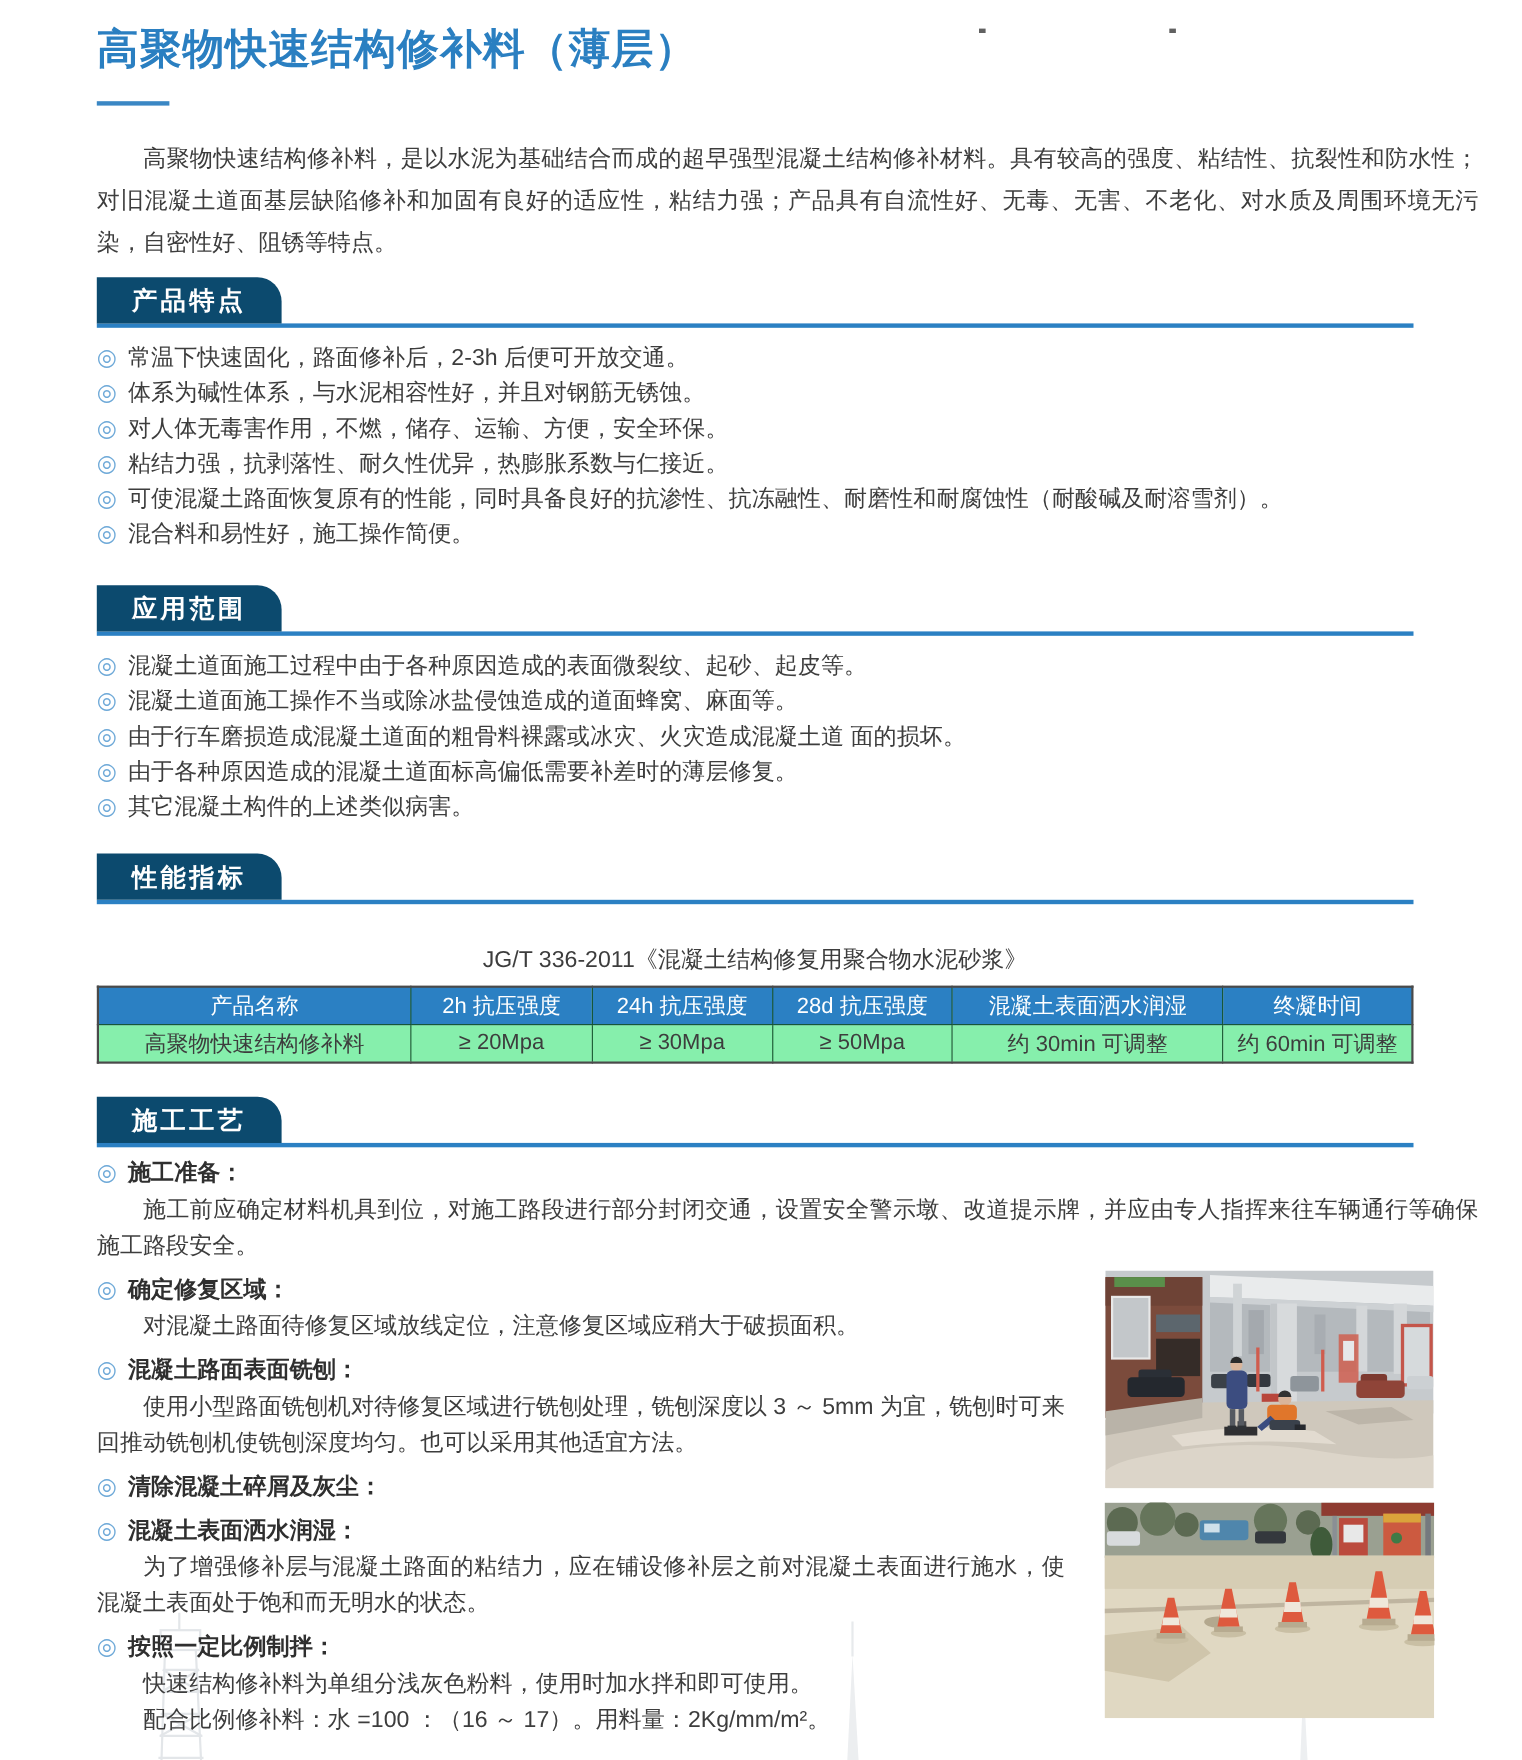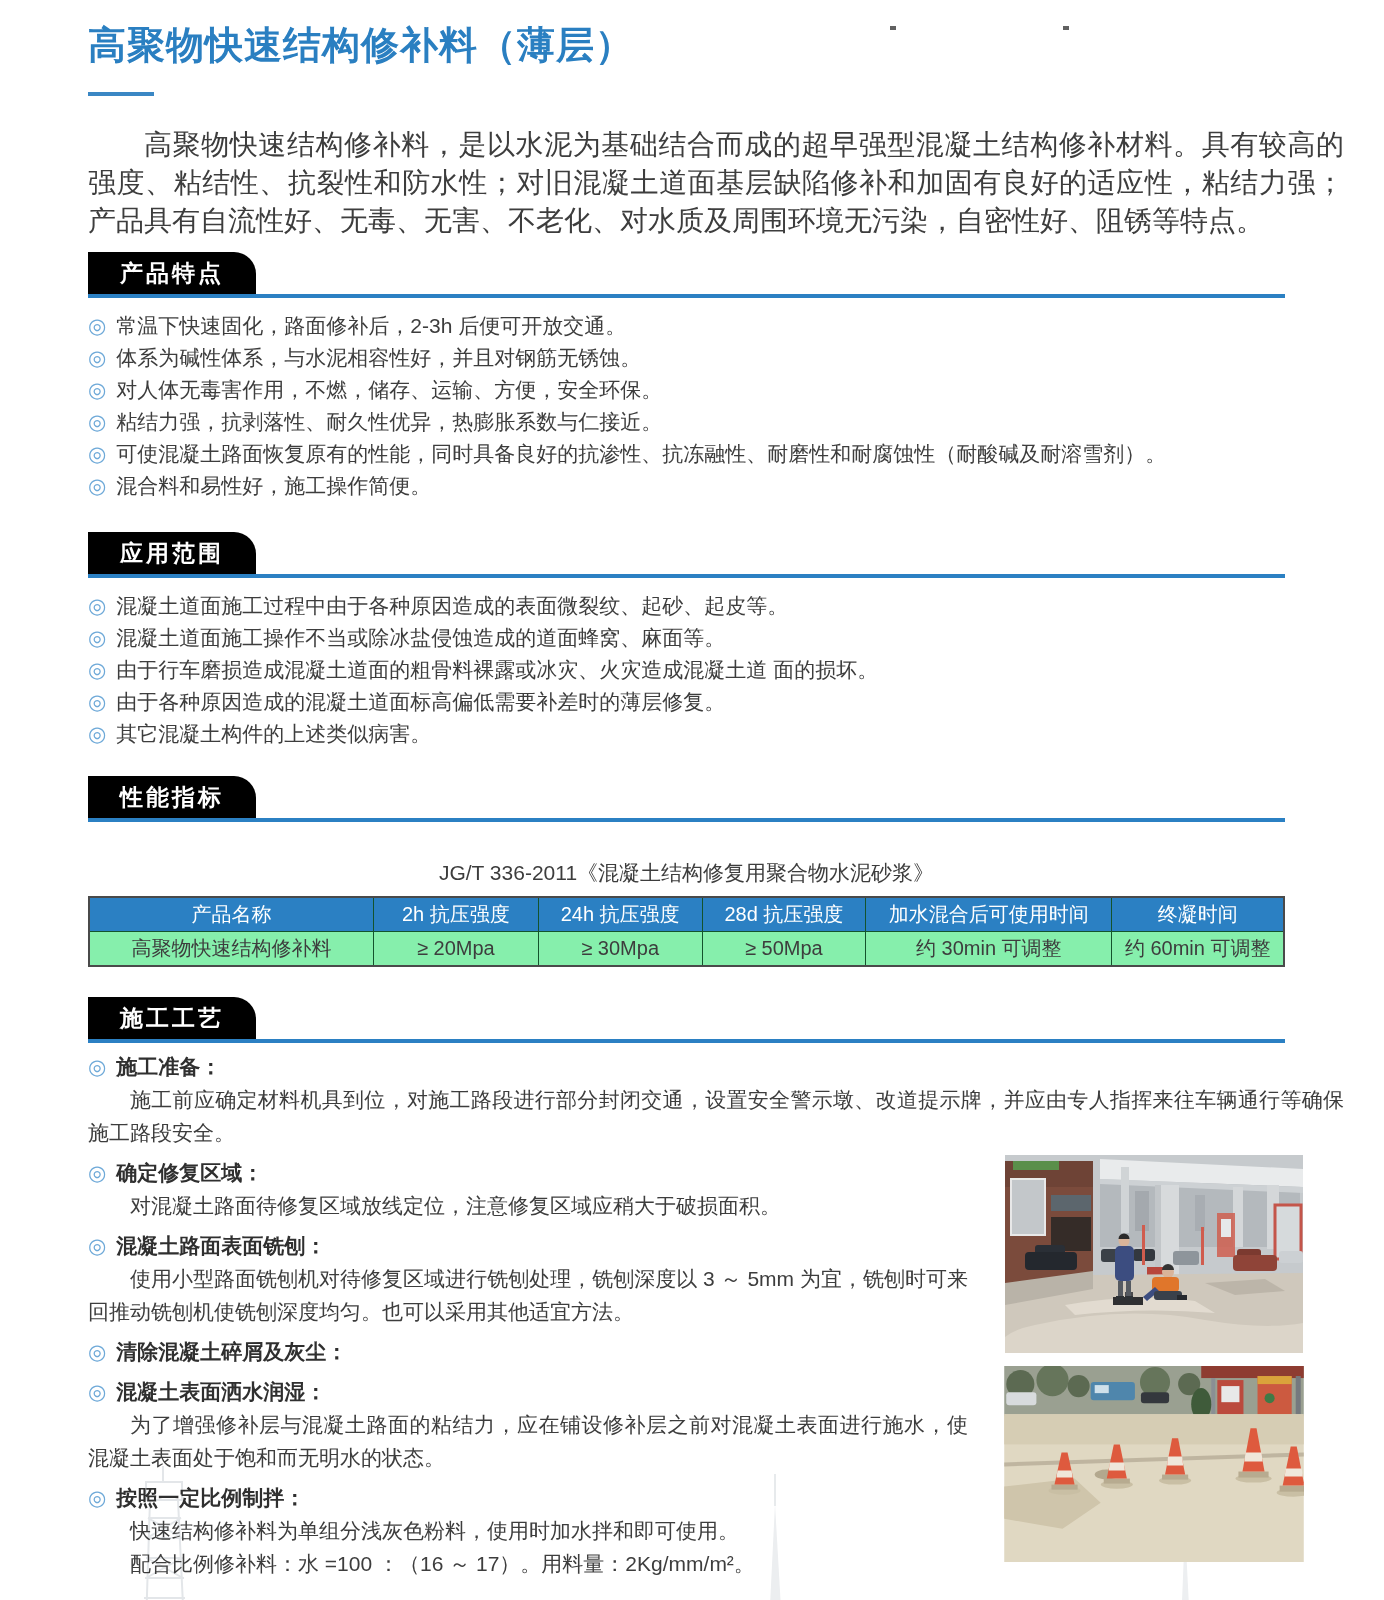--- a/index.html
+++ b/index.html
@@ -13,32 +13,32 @@
   .speck{position:absolute;top:0;height:4px;width:6px;background:#3a3a3a;opacity:.8;z-index:3;}
   .speck.s1{left:890px;} .speck.s2{left:1063px;}
 
   h1.title{
     margin:26px 0 0 0;font-size:38px;line-height:38px;font-weight:bold;
     color:#2a7fc1;letter-spacing:1px;
   }
   .title-dash{width:66px;height:4px;background:#3a87c4;margin-top:28px;}
 
   p.intro{
-    margin:30px 0 0 0;font-size:28px;line-height:38px;text-indent:2em;
+    margin:30px 0 0 0;font-size:21px;line-height:38px;text-indent:2em;
     text-align:justify;color:#3d3d3d;
   }
 
   .sec-head{margin-top:0;}
   .sec-head.mt1{margin-top:12px;}
   .sec-head.mt2{margin-top:30px;}
   .sec-head.mt3{margin-top:26px;}
   .sec-head.mt4{margin-top:30px;}
   .sec-tab{
     display:inline-flex;align-items:center;height:42px;padding:0 32px;
-    background:#000000;color:#ffffff;font-size:23px;font-weight:bold;
+    background:#0c4a6e;color:#ffffff;font-size:23px;font-weight:bold;
     letter-spacing:3px;border-radius:0 22px 0 0;
   }
   .sec-rule{width:1197px;height:4px;background:#2b80c3;}
 
   ul.bullets{list-style:none;margin:12px 0 0 0;padding:0;}
   ul.bullets li{margin:0;padding:0;font-size:21px;line-height:32px;white-space:nowrap;}
   .bul{color:#6ea9d8;margin-right:10px;font-size:21px;}
   .li-text{color:#3d3d3d;}
 
   .tbl-caption{
@@ -134,21 +134,21 @@
         <col style="width:13.7%">
           <col style="width:20.6%">
           <col style="width:14.4%">
       </colgroup>
       <thead>
         <tr>
           <th>产品名称</th>
           <th>2h 抗压强度</th>
           <th>24h 抗压强度</th>
           <th>28d 抗压强度</th>
-          <th>加水混合后可使用时间</th>
+          <th>混凝土表面洒水润湿</th>
           <th>终凝时间</th>
         </tr>
       </thead>
       <tbody>
         <tr>
           <td>高聚物快速结构修补料</td>
           <td>≥ 20Mpa</td>
           <td>≥ 30Mpa</td>
           <td>≥ 50Mpa</td>
           <td>约 30min 可调整</td>

